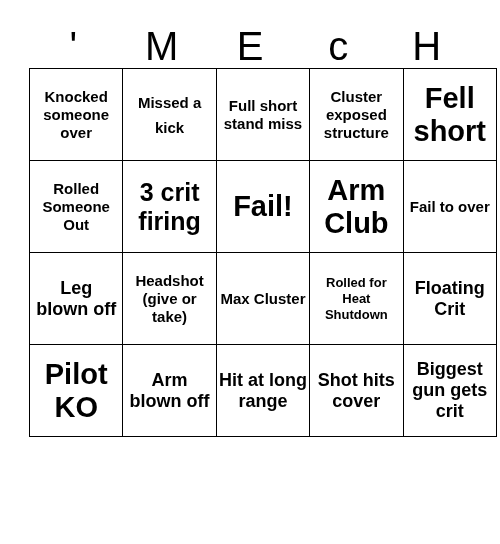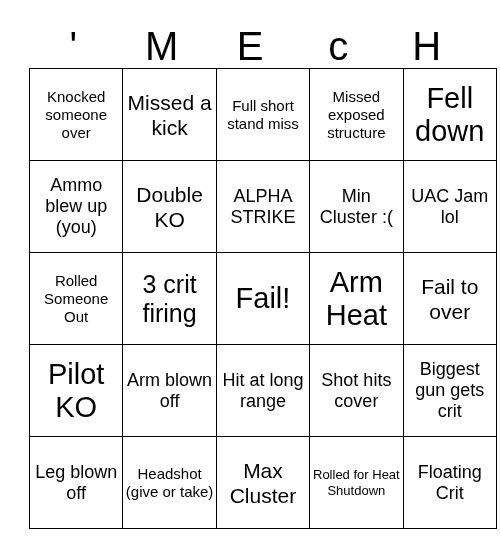--- a/index.html
+++ b/index.html
@@ -41,41 +41,42 @@
   }
 
   #bingo-grid {
     width: 442px;
     border-collapse: collapse;
     table-layout: fixed;
   }
 
   #bingo-grid tr {
     height: 89px;
+    font-weight: bold;
   }
 
   #bingo-grid td {
     width: 88.4px;
     height: 89px;
     border: 1.5px solid #000000;
     text-align: center;
     vertical-align: middle;
     padding: 1px 2px;
     background: #ffffff;
     color: #000000;
     overflow: hidden;
     word-wrap: break-word;
     font-family: "Liberation Sans", sans-serif;
   }
 
   
   .fs-xs { font-size: 13px; line-height: 16px; }
   .fs-sm { font-size: 15px; line-height: 18px; }
   .fs-md { font-size: 18px; line-height: 21px; }
-  .fs-lg { font-size: 21px; line-height: 25px; }
+  .fs-lg { font-size: 15px; line-height: 25px; }
   .fs-xl { font-size: 25px; line-height: 29px; }
   .fs-xxl { font-size: 29px; line-height: 33px; }
 
   .cell-text {
     display: block;
   }
 </style>
 </head>
 <body>
 
@@ -95,90 +96,73 @@
         <td class="fs-sm">
             <span class="cell-text">Knocked someone over</span>
           </td>
         <td class="fs-lg">
             <span class="cell-text">Missed a kick</span>
           </td>
         <td class="fs-sm">
             <span class="cell-text">Full short stand miss</span>
           </td>
         <td class="fs-sm">
-            <span class="cell-text">Missed exposed structure</span>
+            <span class="cell-text">Cluster exposed structure</span>
           </td>
         <td class="fs-xxl">
-            <span class="cell-text">Fell down</span>
-          </td>
-      </tr>
-      <tr>
-        <td class="fs-md">
-            <span class="cell-text">Ammo blew up (you)</span>
-          </td>
-        <td class="fs-lg">
-            <span class="cell-text">Double KO</span>
-          </td>
-        <td class="fs-md">
-            <span class="cell-text">ALPHA STRIKE</span>
-          </td>
-        <td class="fs-md">
-            <span class="cell-text">Min Cluster :(</span>
-          </td>
-        <td class="fs-md">
-            <span class="cell-text">UAC Jam lol</span>
+            <span class="cell-text">Fell short</span>
           </td>
       </tr>
       <tr>
         <td class="fs-sm">
             <span class="cell-text">Rolled Someone Out</span>
           </td>
         <td class="fs-xl">
             <span class="cell-text">3 crit firing</span>
           </td>
         <td class="fs-xxl">
             <span class="cell-text">Fail!</span>
           </td>
         <td class="fs-xxl">
-            <span class="cell-text">Arm Heat</span>
+            <span class="cell-text">Arm Club</span>
           </td>
         <td class="fs-lg">
             <span class="cell-text">Fail to over</span>
+          </td>
+      </tr>
+      <tr>
+        <td class="fs-md">
+            <span class="cell-text">Leg blown off</span>
+          </td>
+        <td class="fs-sm">
+            <span class="cell-text">Headshot (give or take)</span>
+          </td>
+        <td class="fs-lg">
+            <span class="cell-text">Max Cluster</span>
+          </td>
+        <td class="fs-xs">
+            <span class="cell-text">Rolled for Heat Shutdown</span>
+          </td>
+        <td class="fs-md">
+            <span class="cell-text">Floating Crit</span>
           </td>
       </tr>
       <tr>
         <td class="fs-xxl">
             <span class="cell-text">Pilot KO</span>
           </td>
         <td class="fs-md">
             <span class="cell-text">Arm blown off</span>
           </td>
         <td class="fs-md">
             <span class="cell-text">Hit at long range</span>
           </td>
         <td class="fs-md">
             <span class="cell-text">Shot hits cover</span>
           </td>
         <td class="fs-md">
             <span class="cell-text">Biggest gun gets crit</span>
           </td>
       </tr>
-      <tr>
-        <td class="fs-md">
-            <span class="cell-text">Leg blown off</span>
-          </td>
-        <td class="fs-sm">
-            <span class="cell-text">Headshot (give or take)</span>
-          </td>
-        <td class="fs-lg">
-            <span class="cell-text">Max Cluster</span>
-          </td>
-        <td class="fs-xs">
-            <span class="cell-text">Rolled for Heat Shutdown</span>
-          </td>
-        <td class="fs-md">
-            <span class="cell-text">Floating Crit</span>
-          </td>
-      </tr>
     </tbody>
   </table>
 
 </div>
 
 </body></html>

